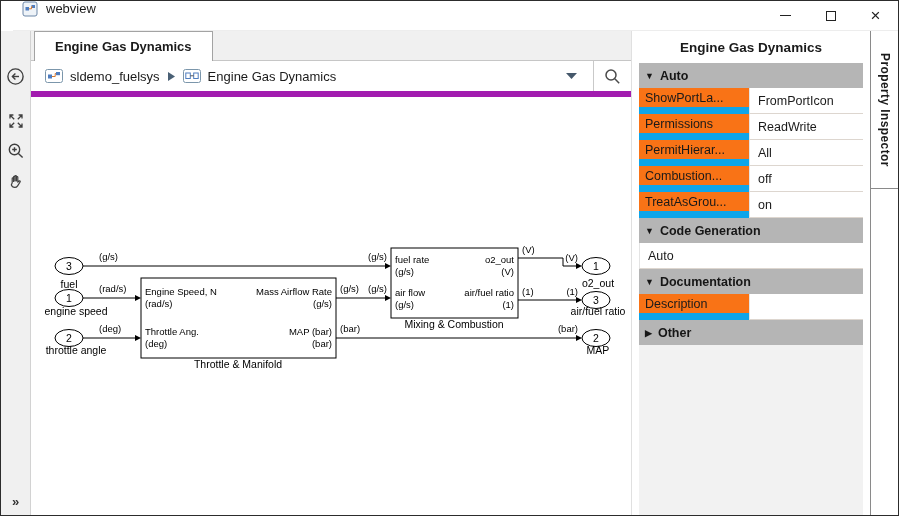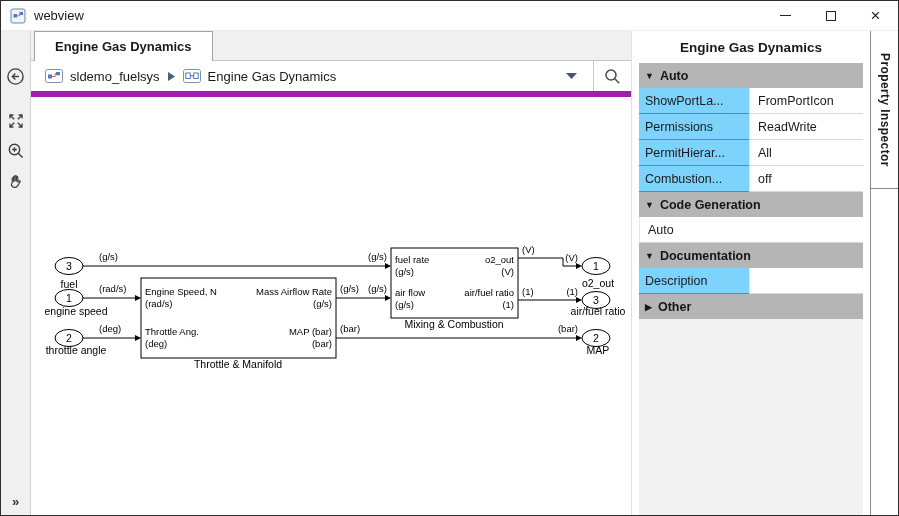--- a/index.html
+++ b/index.html
@@ -3,21 +3,21 @@
 <meta charset="utf-8">
 <style>
   html,body{margin:0;padding:0;background:#ffffff;}
   *{box-sizing:border-box;}
   .window{
     position:relative;width:899px;height:516px;
     border:1px solid #2c2c2c;background:#fff;
     font-family:"Liberation Sans",sans-serif;color:#1a1a1a;overflow:hidden;
   }
   
-  .titlebar{position:absolute;left:0;top:0;right:0;height:30px;background:#fff;display:flex;align-items:center;border-bottom:1px solid #ededed;}
+  .titlebar{position:absolute;left:12px;top:0;right:0;height:30px;background:#fff;display:flex;align-items:flex-start;border-bottom:1px solid #ededed;}
   .app-icon{margin-left:9px;display:flex;}
   .win-title{margin-left:8px;font-size:13px;}
   .win-controls{margin-left:auto;display:flex;height:100%;}
   .win-btn{width:45px;height:100%;display:flex;align-items:center;justify-content:center;cursor:default;}
   .glyph-min{width:11px;height:1px;background:#222;display:block;}
   .glyph-max{width:10px;height:10px;border:1px solid #222;display:block;}
   .glyph-close{font-size:17px;line-height:1;color:#222;}
   
   .sidebar{position:absolute;left:0;top:30px;width:30px;bottom:0;background:#f0f0f0;border-right:1px solid #d2d2d2;display:flex;flex-direction:column;align-items:center;}
   .side-icon{margin-top:12px;display:flex;cursor:pointer;}
@@ -43,21 +43,21 @@
   .lbl-txt{font-size:10.5px;}
   .unit-txt{font-size:9.5px;}
   .port-num{font-size:10.5px;}
   
   .inspector{position:absolute;left:630px;top:30px;width:239px;bottom:0;background:#fff;border-left:1px solid #e0e0e0;display:flex;flex-direction:column;}
   .insp-title{height:32px;display:flex;align-items:center;justify-content:center;font-weight:bold;font-size:13.5px;flex:0 0 auto;}
   .insp-body{flex:1;display:flex;flex-direction:column;margin:0 7px;}
   .sec-header{height:25px;flex:0 0 25px;background:#b5b5b5;display:flex;align-items:center;gap:6px;padding-left:6px;font-weight:bold;font-size:12.5px;color:#161616;cursor:pointer;}
   .sec-caret{font-size:9px;color:#161616;}
   .prop-row{display:flex;height:26px;flex:0 0 26px;font-size:12.5px;}
-  .prop-label{width:110px;background:#7dd3fc;display:flex;align-items:center;padding-left:6px;border-bottom:1px solid #0ea5e9;white-space:nowrap;overflow:hidden;text-align:right;}
+  .prop-label{width:110px;background:#f97316;display:flex;align-items:center;padding-left:6px;border-bottom:7px solid #0ea5e9;white-space:nowrap;overflow:hidden;text-align:right;}
   .prop-value{flex:1;background:#fff;display:flex;align-items:center;padding-left:8px;border-bottom:1px solid #ddd6cf;border-left:1px solid #e4e4e4;cursor:text;white-space:nowrap;overflow:hidden;}
   .panel-filler{flex:1;background:#f2f2f2;}
   
   .pi-strip{position:absolute;left:869px;top:30px;right:0;bottom:0;background:#fff;border-left:1px solid #8a8a8a;}
   .pi-tab{height:158px;border-bottom:1px solid #8a8a8a;display:flex;align-items:center;justify-content:center;cursor:pointer;background:#fff;}
   .pi-tab span{writing-mode:vertical-rl;font-size:12px;font-weight:bold;letter-spacing:.4px;}
 </style>
 </head>
 <body>
 
@@ -269,20 +269,24 @@
         <div class="prop-value">ReadWrite</div>
       </div>
       <div class="prop-row">
         <div class="prop-label">PermitHierar...</div>
         <div class="prop-value">All</div>
       </div>
       <div class="prop-row">
         <div class="prop-label">Combustion...</div>
         <div class="prop-value">off</div>
       </div>
+      <div class="prop-row">
+        <div class="prop-label">TreatAsGrou...</div>
+        <div class="prop-value">on</div>
+      </div>
 
       <div class="sec-header">
         <span class="sec-caret">▼</span>
         <span>Code Generation</span>
       </div>
       <div class="prop-row">
         <div class="prop-value">Auto</div>
       </div>
 
       <div class="sec-header">

